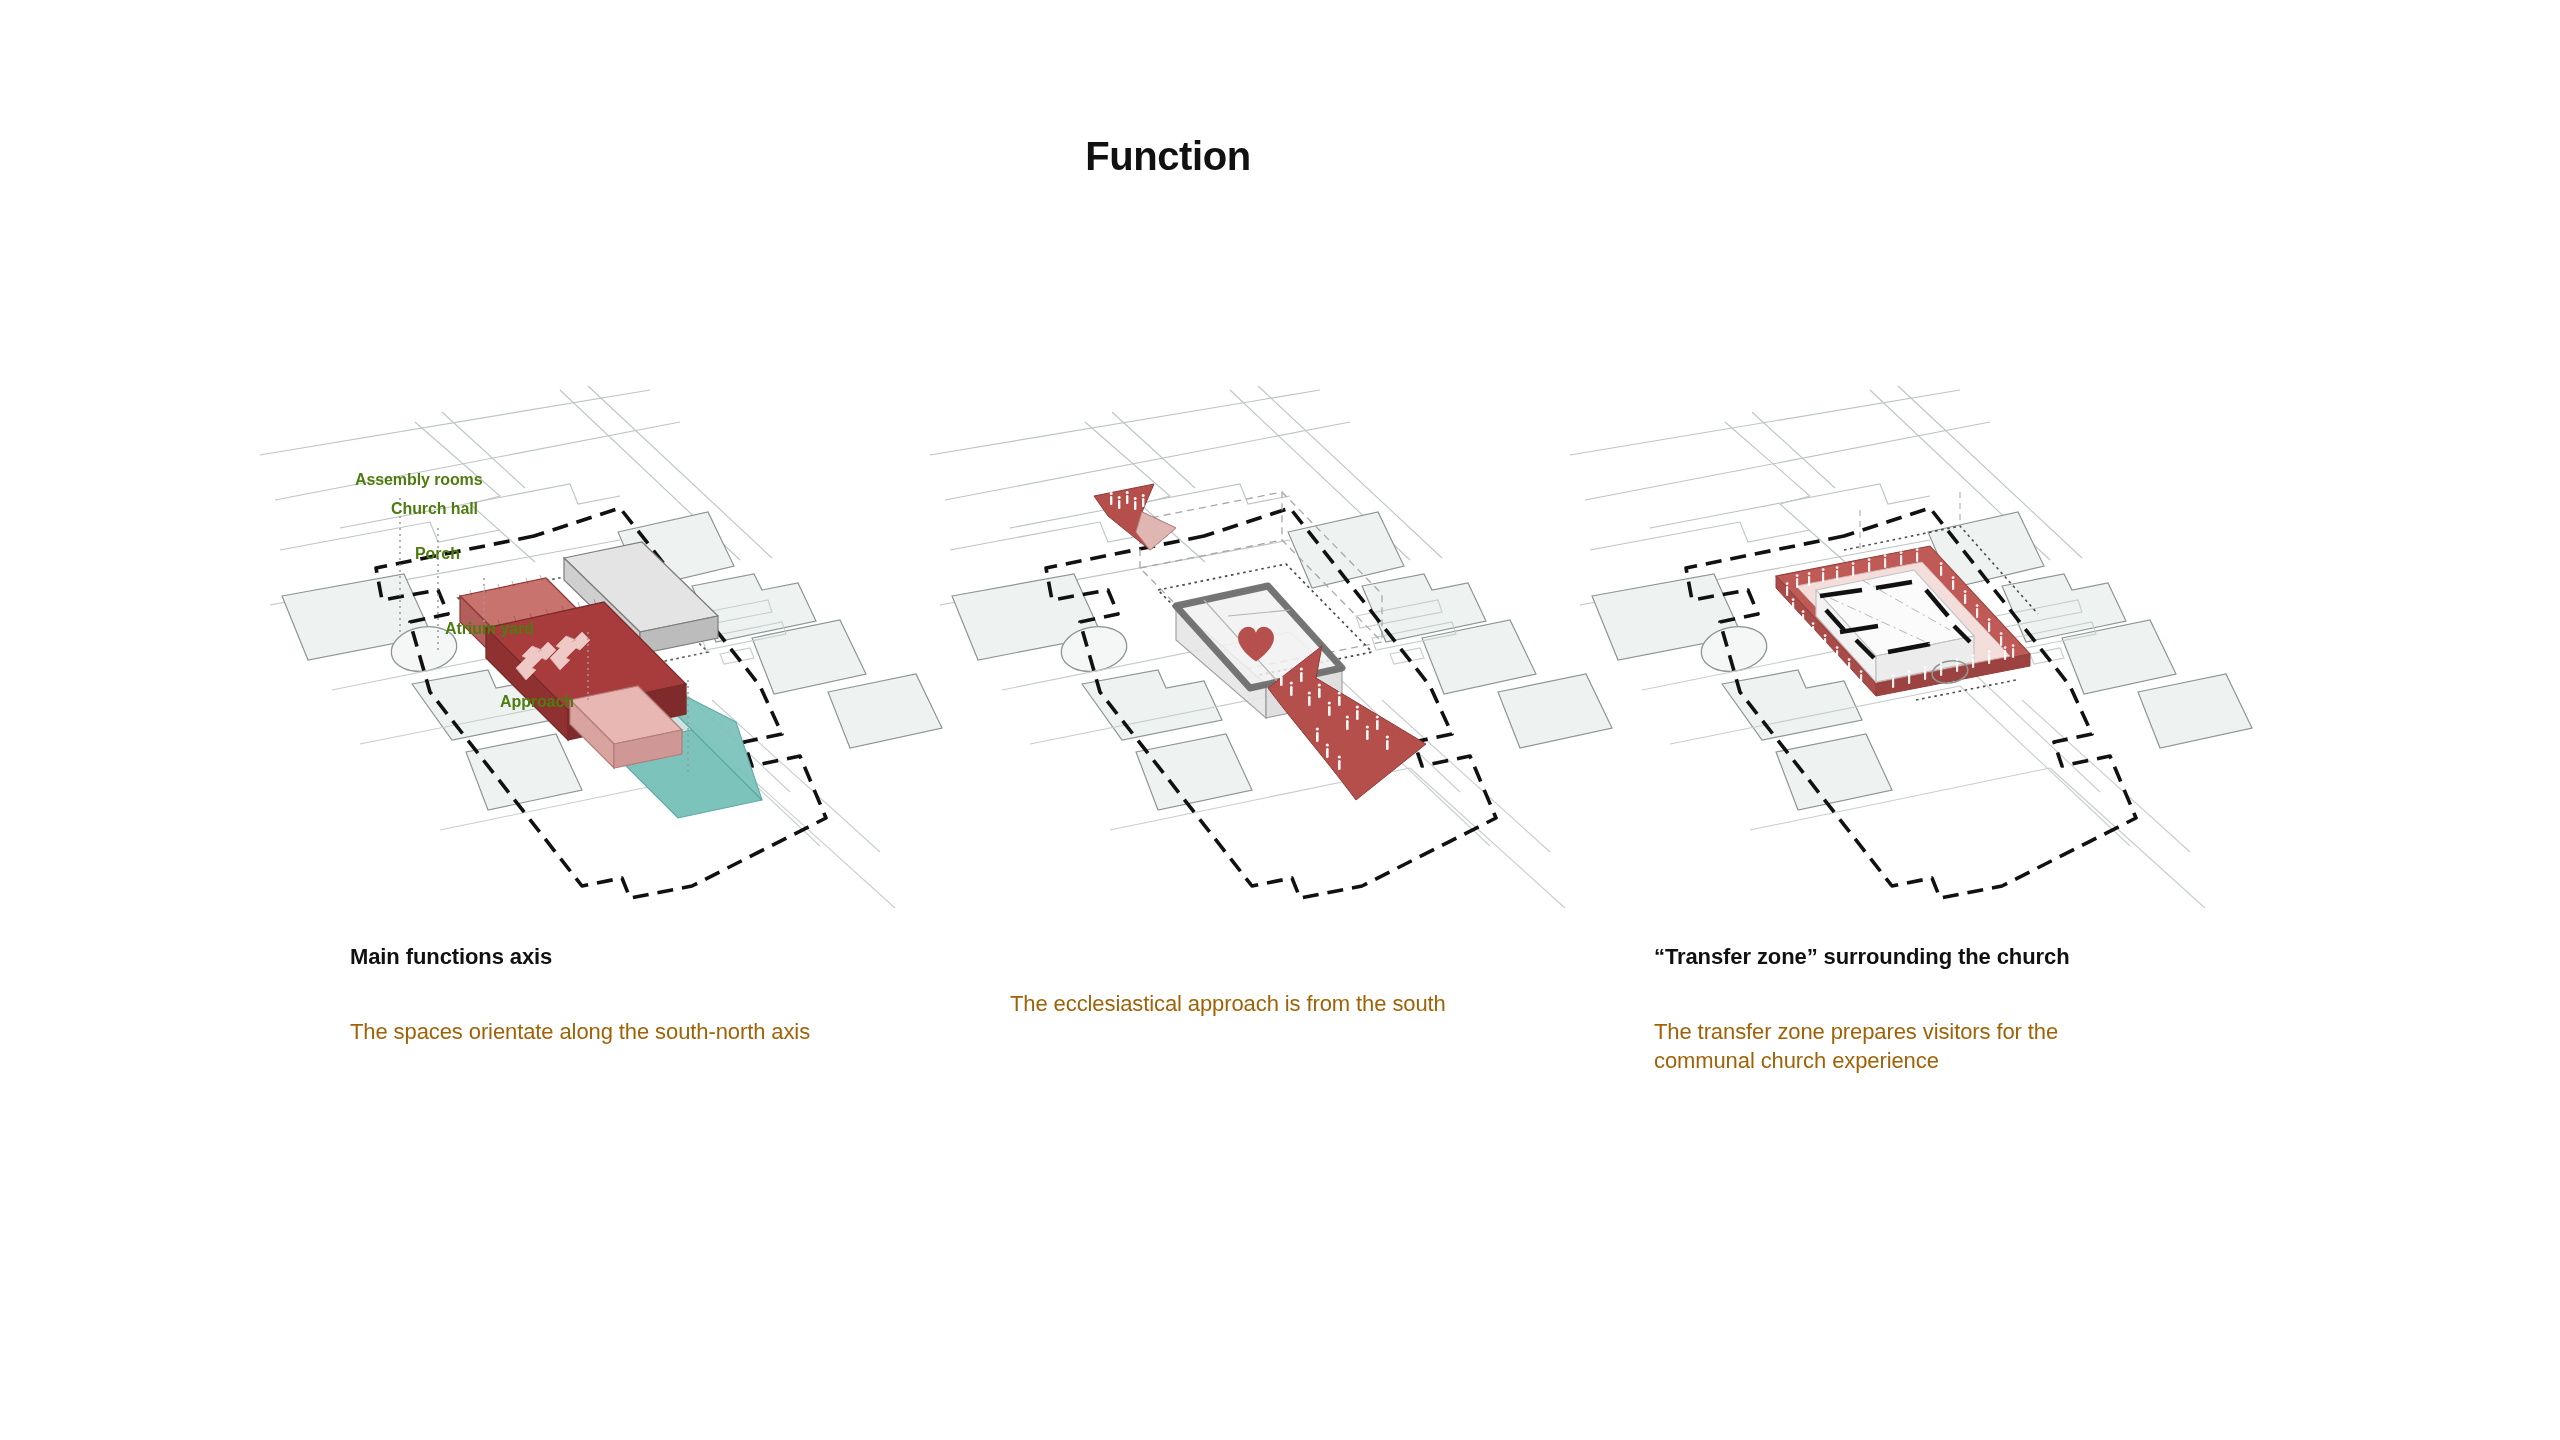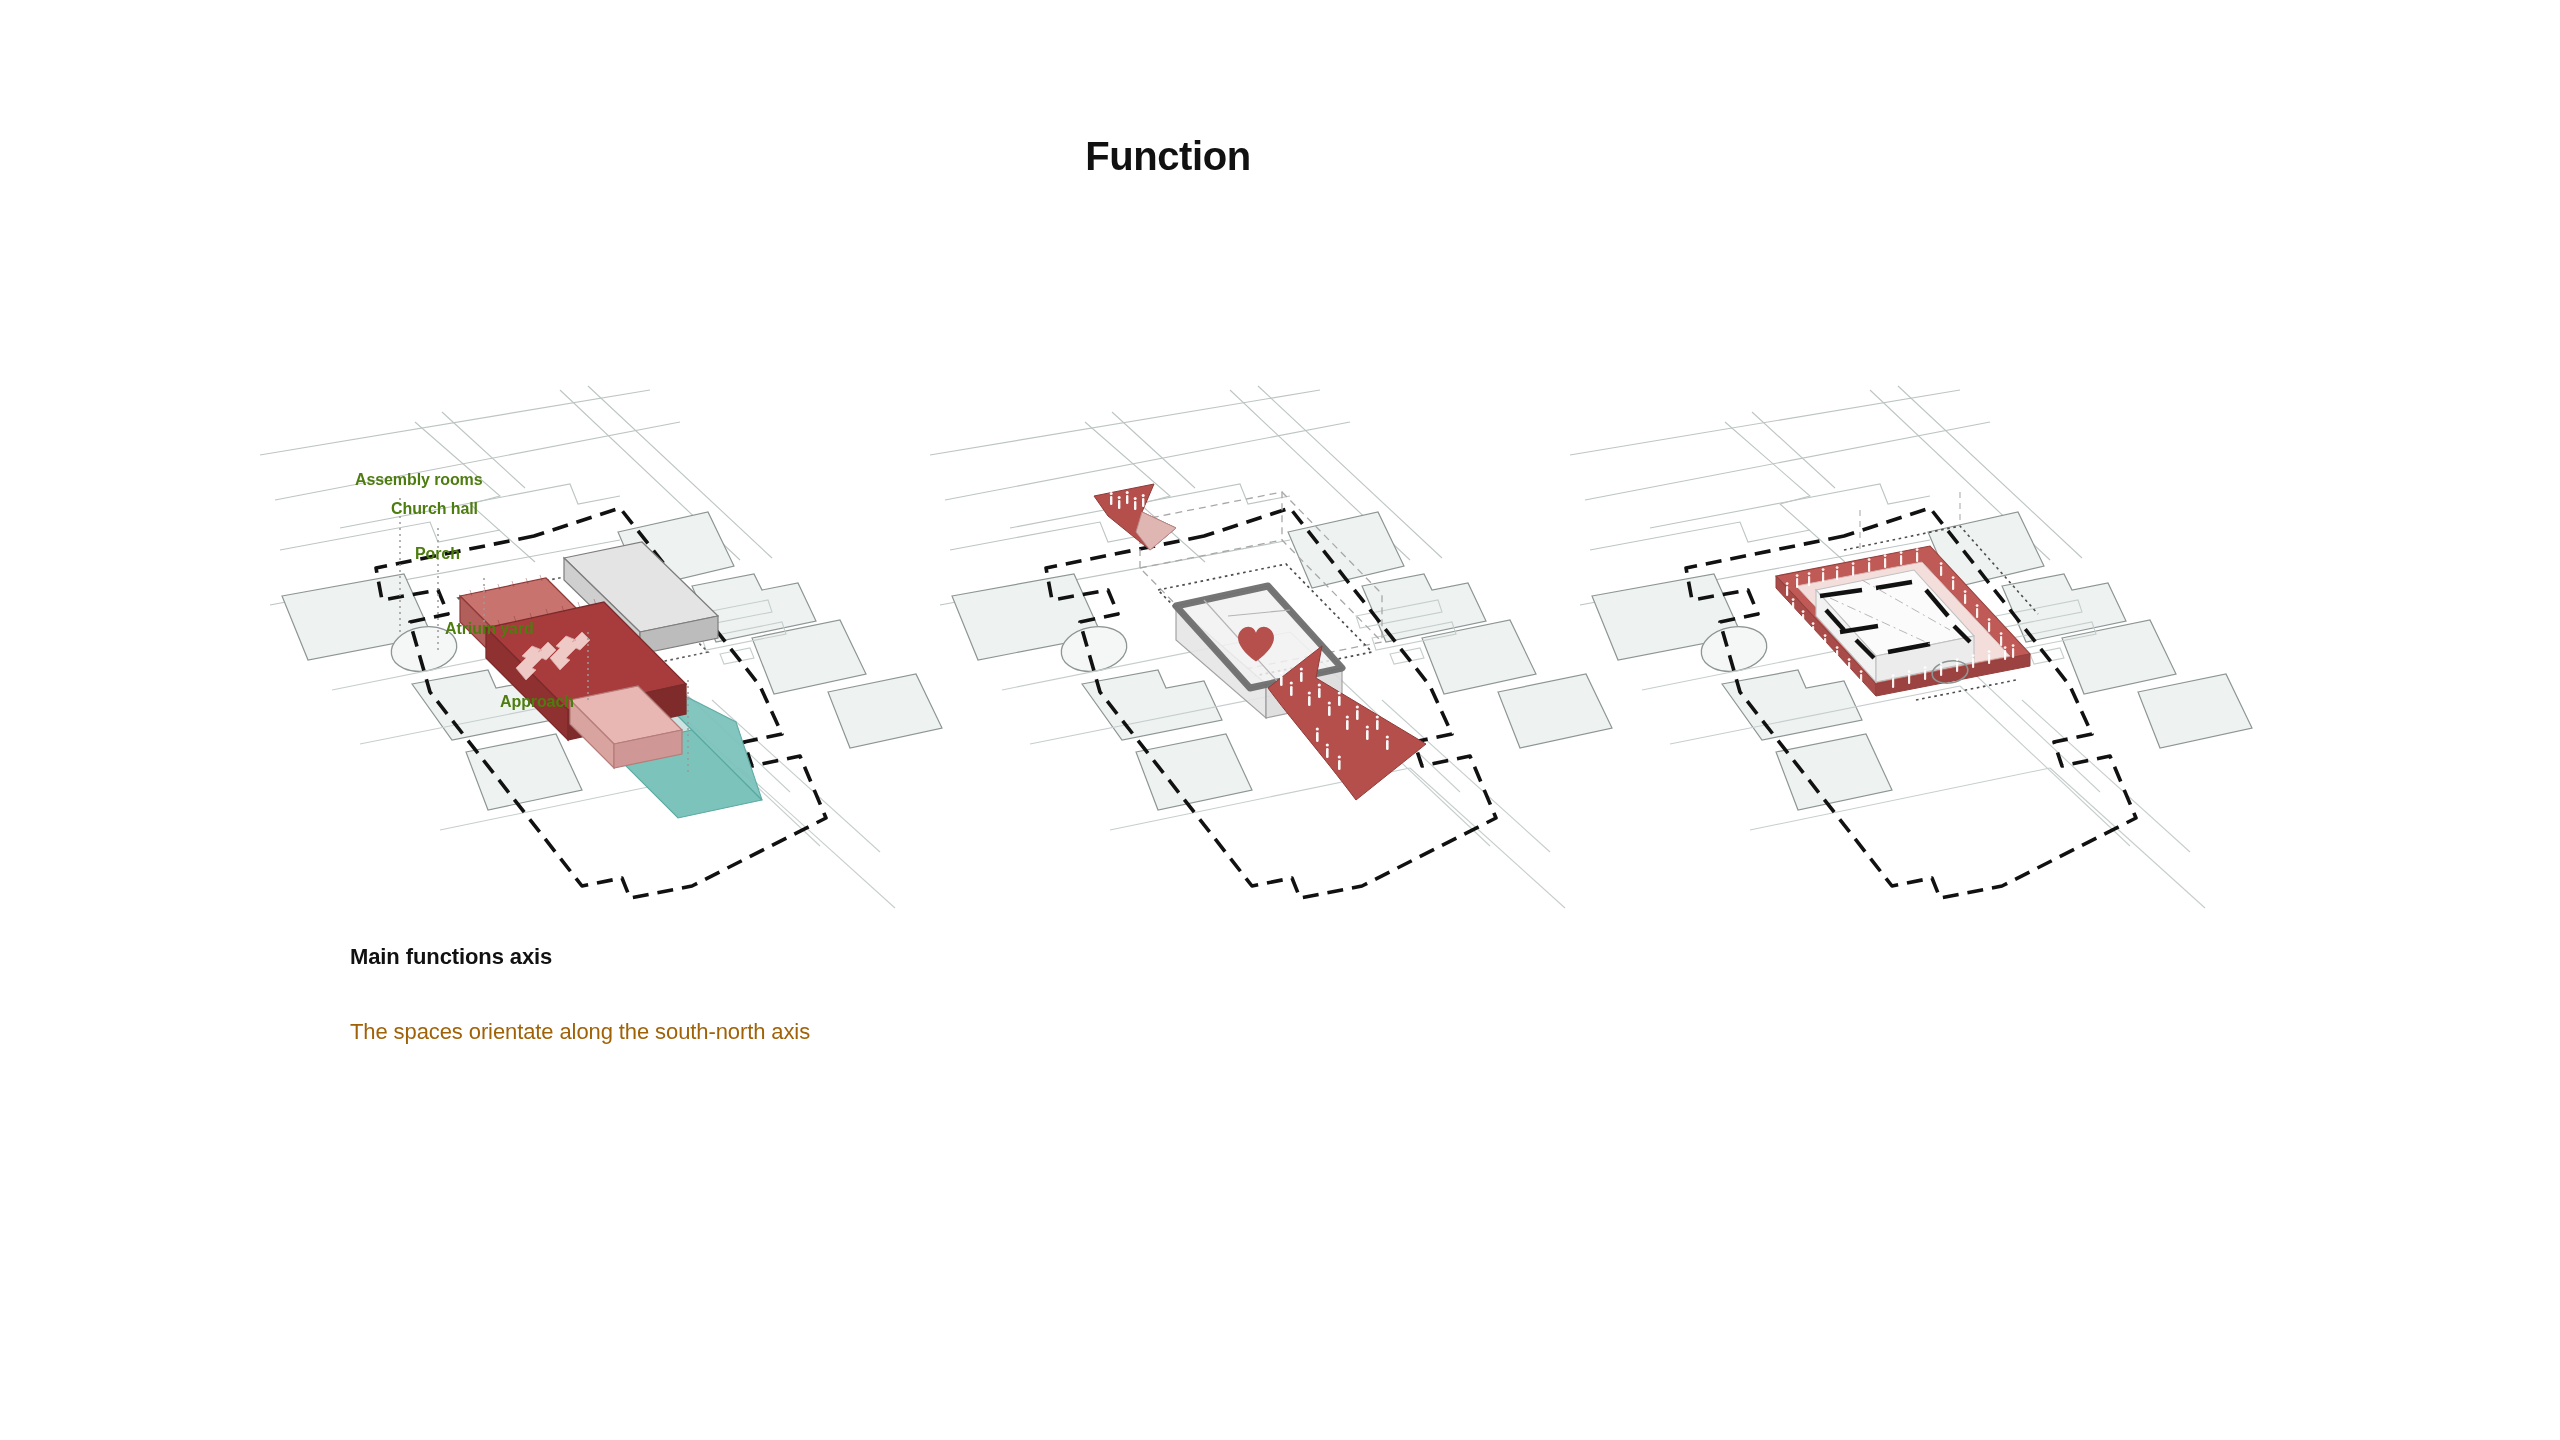--- a/index.html
+++ b/index.html
@@ -348,20 +348,21 @@
             <circle cx="327.3" cy="329" r="1.6"></circle>
             <circle cx="337.3" cy="345" r="1.6"></circle>
             <circle cx="349.3" cy="357" r="1.6"></circle>
           </g>
         </g>
       </svg>
     </div>
 
     <div class="caption" id="caption-2">
       <div class="caption-body">
+        <span class="cl">The ecclesiastical approach is from the south</span>
       </div>
     </div>
   </div>
 
   <div class="panel" id="panel-3">
 
     <div class="panel-figure">
       <svg viewBox="0 0 700 560" xmlns="http://www.w3.org/2000/svg">
 
         <g stroke="#b9c2c0" stroke-width="1.1" fill="none" opacity="0.95">
@@ -519,15 +520,22 @@
               <circle cx="343.1" cy="255.6" r="1.4"></circle>
             <rect x="358" y="254" width="2.2" height="10" rx="1"></rect>
               <circle cx="359.1" cy="251.6" r="1.4"></circle>
             <rect x="374" y="250" width="2.2" height="10" rx="1"></rect>
               <circle cx="375.1" cy="247.6" r="1.4"></circle>
           </g>
         </g>
       </svg>
     </div>
 
+    <div class="caption" id="caption-3">
+      <div class="caption-title">“Transfer zone” surrounding the church</div>
+      <div class="caption-body">
+        <span class="cl">The transfer zone prepares visitors for the</span>
+        <span class="cl">communal church experience</span>
+      </div>
+    </div>
   </div>
 
 </div>
 
 </body></html>

